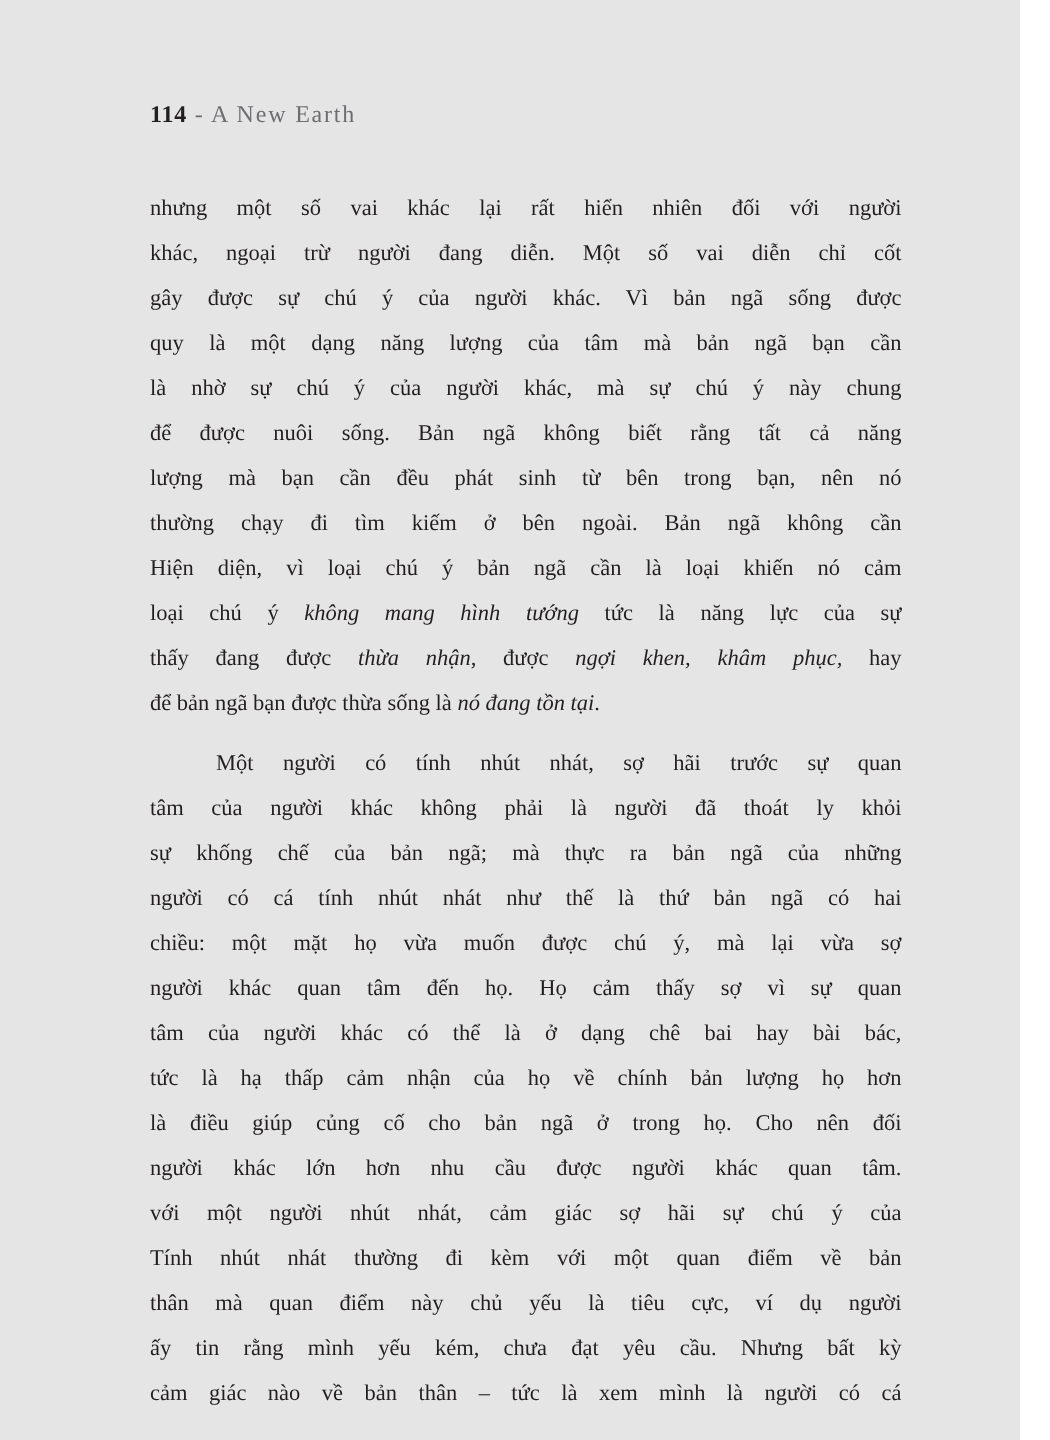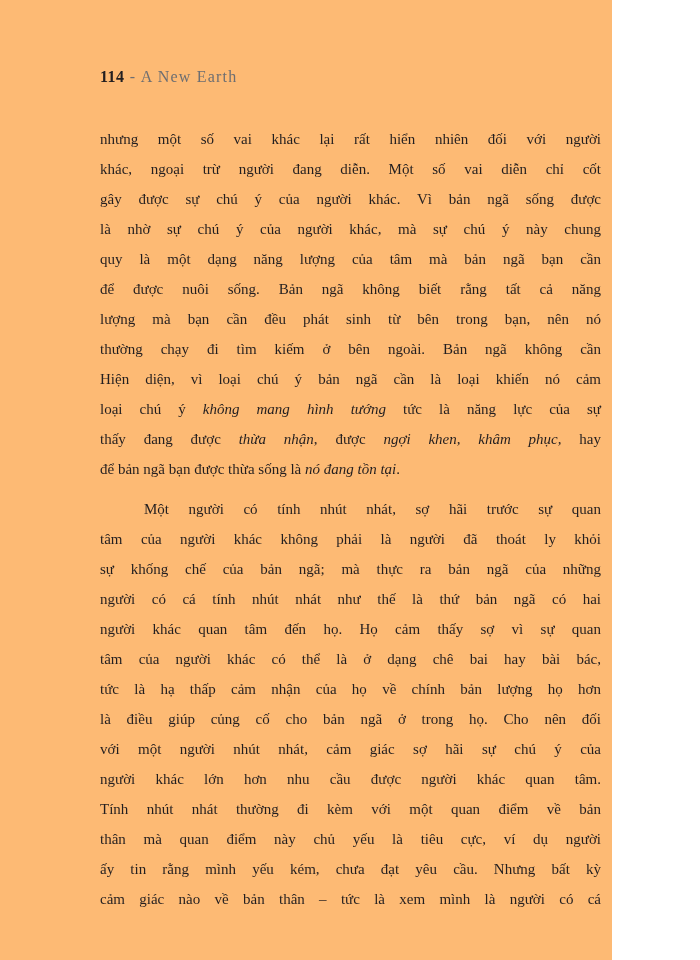--- a/index.html
+++ b/index.html
@@ -11,22 +11,22 @@
       width: 700px;
       height: 960px;
       position: relative;
       overflow: hidden;
       font-family: "Liberation Serif", "DejaVu Serif", serif;
       color: #231f20;
     }
     .page {
       position: absolute;
       left: 0; top: 0;
-      width: 612px; height: 960px;
-      background: #fdba74;
+      width: 680px; height: 960px;
+      background: #e5e5e5;
     }
     .running-head {
       position: absolute;
       left: 100px;
       top: 68px;
       font-size: 16px;
       letter-spacing: 0.5px;
       white-space: nowrap;
     }
     .running-head .pnum {
@@ -70,41 +70,42 @@
 <div class="page">
   <div class="running-head">
     <span class="pnum">114</span><span class="sep"> - </span><span class="book">A New Earth</span>
   </div>
 
   <div class="body-text" id="body-text">
       <div class="paragraph">
         <span class="line"><span>nhưng một số vai khác lại rất hiển nhiên đối với người</span></span>
         <span class="line"><span>khác, ngoại trừ người đang diễn. Một số vai diễn chỉ cốt</span></span>
         <span class="line"><span>gây được sự chú ý của người khác. Vì bản ngã sống được</span></span>
+        <span class="line"><span>quy là một dạng năng lượng của tâm mà bản ngã bạn cần</span></span>
         <span class="line"><span>là nhờ sự chú ý của người khác, mà sự chú ý này chung</span></span>
-        <span class="line"><span>quy là một dạng năng lượng của tâm mà bản ngã bạn cần</span></span>
         <span class="line"><span>để được nuôi sống. Bản ngã không biết rằng tất cả năng</span></span>
         <span class="line"><span>lượng mà bạn cần đều phát sinh từ bên trong bạn, nên nó</span></span>
         <span class="line"><span>thường chạy đi tìm kiếm ở bên ngoài. Bản ngã không cần</span></span>
         <span class="line"><span>Hiện diện, vì loại chú ý bản ngã cần là loại khiến nó cảm</span></span>
         <span class="line"><span>loại chú ý </span><em>không mang hình tướng</em><span> tức là năng lực của sự</span></span>
         <span class="line"><span>thấy đang được </span><em>thừa nhận</em><span>, được </span><em>ngợi khen, khâm phục,</em><span> hay</span></span>
         <span class="line last"><span>để bản ngã bạn được thừa sống là </span><em>nó đang tồn tại</em><span>.</span></span>
       </div>
       <div class="para-gap"></div>
       <div class="paragraph">
         <span class="line indent"><span>Một người có tính nhút nhát, sợ hãi trước sự quan</span></span>
         <span class="line"><span>tâm của người khác không phải là người đã thoát ly khỏi</span></span>
         <span class="line"><span>sự khống chế của bản ngã; mà thực ra bản ngã của những</span></span>
         <span class="line"><span>người có cá tính nhút nhát như thế là thứ bản ngã có hai</span></span>
+        <span class="line"><span>chiều: một mặt họ vừa muốn được chú ý, mà lại vừa sợ</span></span>
         <span class="line"><span>người khác quan tâm đến họ. Họ cảm thấy sợ vì sự quan</span></span>
         <span class="line"><span>tâm của người khác có thể là ở dạng chê bai hay bài bác,</span></span>
         <span class="line"><span>tức là hạ thấp cảm nhận của họ về chính bản lượng họ hơn</span></span>
         <span class="line"><span>là điều giúp củng cố cho bản ngã ở trong họ. Cho nên đối</span></span>
+        <span class="line"><span>người khác lớn hơn nhu cầu được người khác quan tâm.</span></span>
         <span class="line"><span>với một người nhút nhát, cảm giác sợ hãi sự chú ý của</span></span>
-        <span class="line"><span>người khác lớn hơn nhu cầu được người khác quan tâm.</span></span>
         <span class="line"><span>Tính nhút nhát thường đi kèm với một quan điểm về bản</span></span>
         <span class="line"><span>thân mà quan điểm này chủ yếu là tiêu cực, ví dụ người</span></span>
         <span class="line"><span>ấy tin rằng mình yếu kém, chưa đạt yêu cầu. Nhưng bất kỳ</span></span>
         <span class="line"><span>cảm giác nào về bản thân – tức là xem mình là người có cá</span></span>
       </div>
     </div>
 </div>
 
 </body></html>

